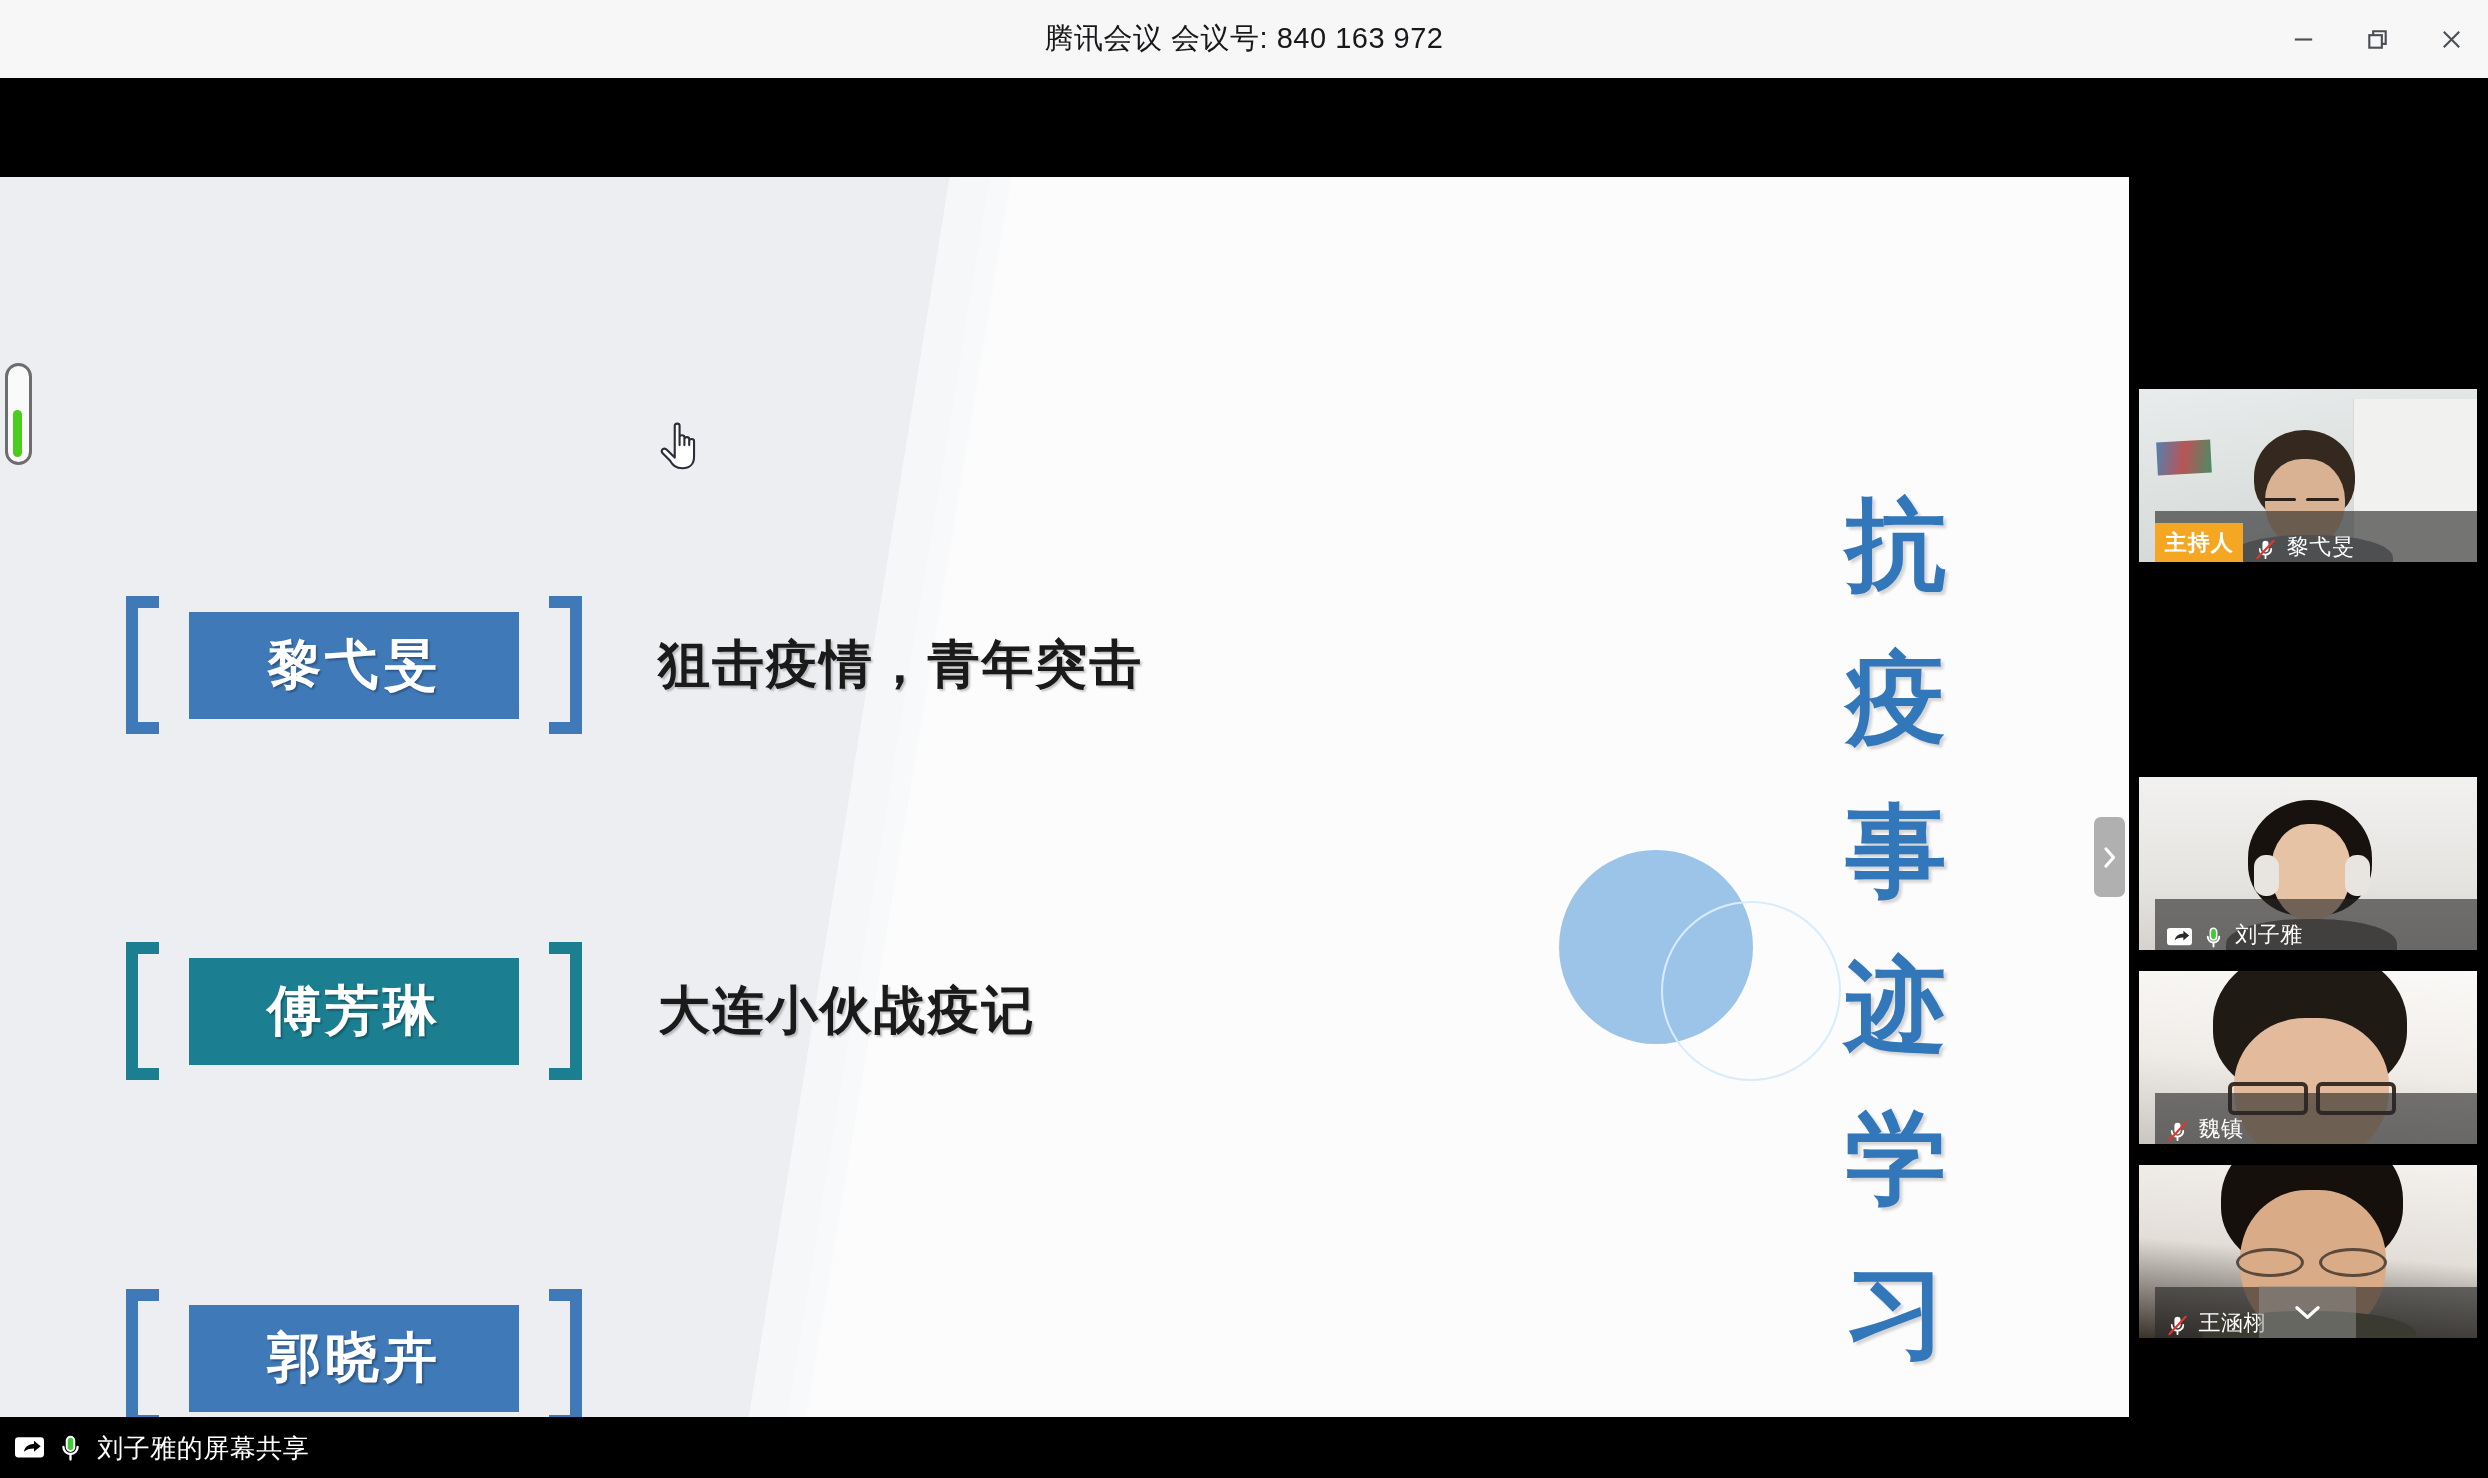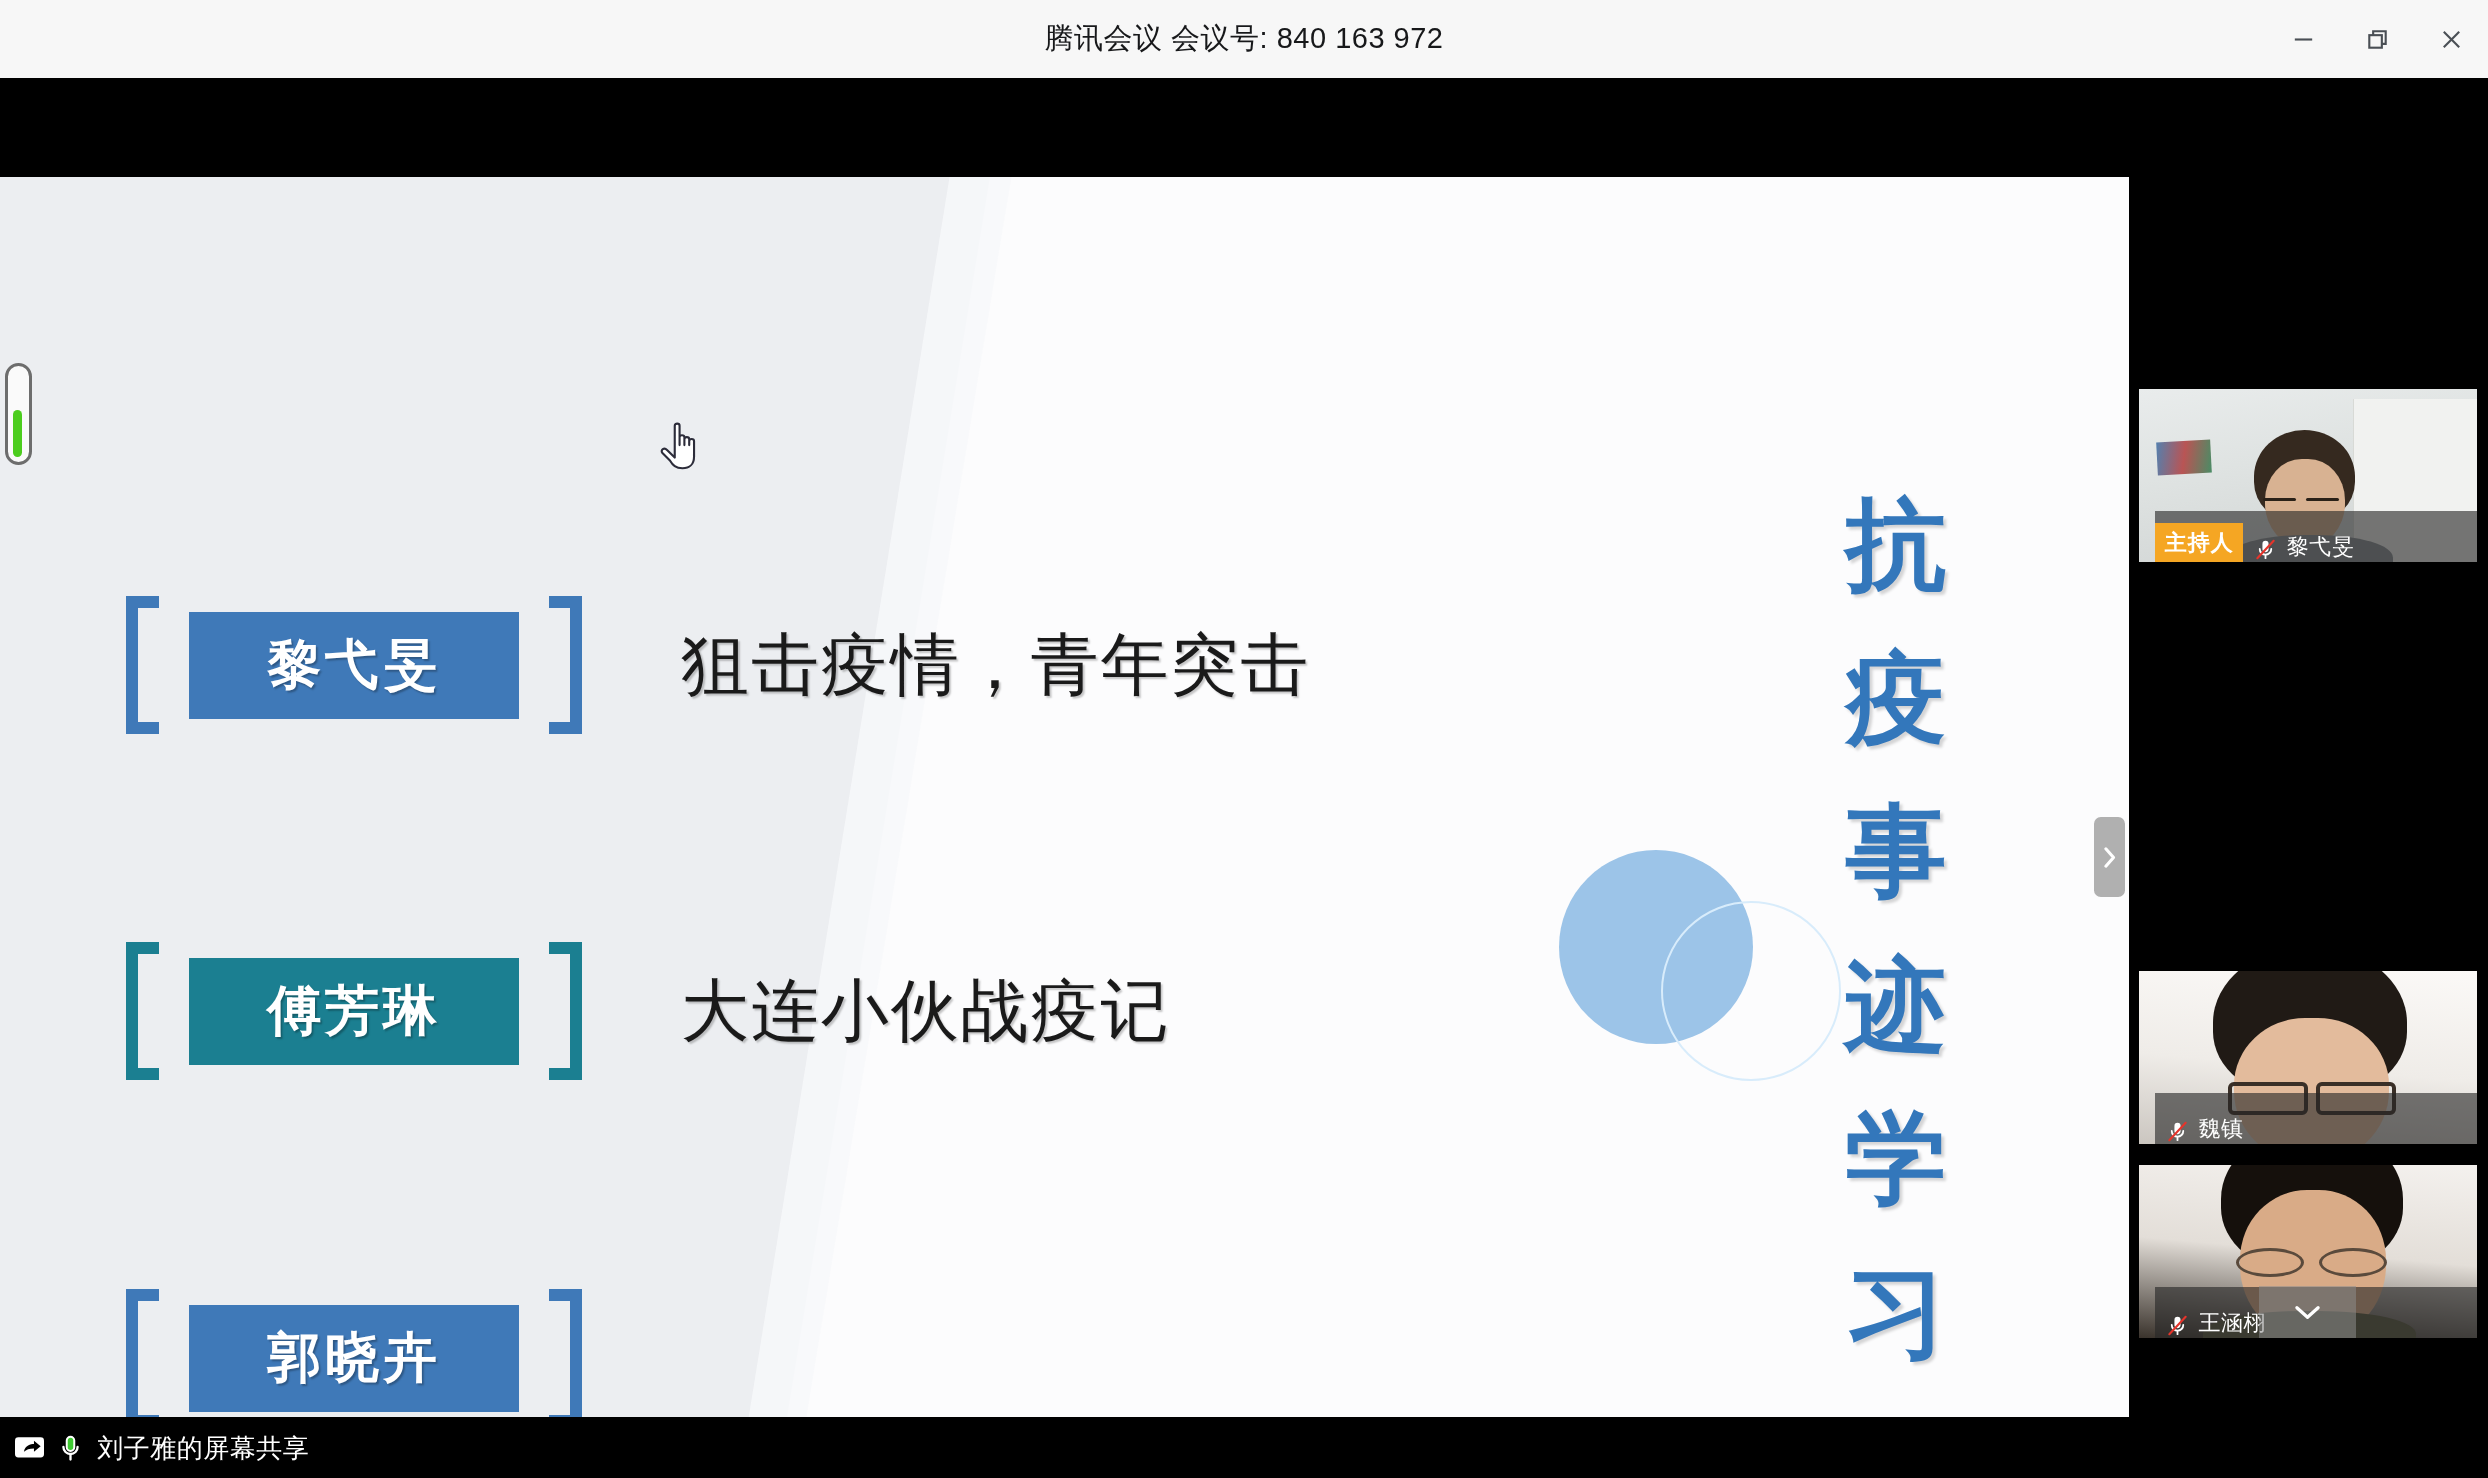--- a/index.html
+++ b/index.html
@@ -82,22 +82,22 @@
   }
   .name-bracket .brk.left{ left:0; border-left:12.6px solid currentColor; border-top:12.6px solid currentColor; border-bottom:12.6px solid currentColor; }
   .name-bracket .brk.right{ right:0; border-right:12.6px solid currentColor; border-top:12.6px solid currentColor; border-bottom:12.6px solid currentColor; }
   .name-chip{
     width:330px; height:107px;
     display:flex; align-items:center; justify-content:center;
     color:#fff; font-size:54px; font-weight:bold; letter-spacing:3.9px;
     text-shadow:1.9px 1.9px 1.9px rgba(0,0,0,.28);
   }
   .row-title{
-    margin-left:99px;
-    font-size:68px; font-weight:normal; color:#1a1a1a;
+    margin-left:76px;
+    font-size:52px; font-weight:bold; color:#1a1a1a;
     letter-spacing:1.9px; white-space:nowrap;
     text-shadow:1.9px 1.9px 1.9px rgba(0,0,0,.22);
   }
 
   
   #slide-vtitle{
     position:absolute; left:1832px; top:291px;
     width:128px;
     display:flex; flex-direction:column; align-items:center;
     font-size:101px; font-weight:bold; color:#3377bb;
@@ -301,20 +301,44 @@
             <path d="M7 12.4 a6 6 0 0 0 12 0" fill="none" stroke="#ffffff" stroke-width="1.9" stroke-linecap="round"></path>
             <line x1="13" y1="18.6" x2="13" y2="22" stroke="#ffffff" stroke-width="1.9" stroke-linecap="round"></line>
             <line x1="4.5" y1="22" x2="21.5" y2="4" stroke="#e5342b" stroke-width="2.2" stroke-linecap="round"></line>
           </svg>
         </div>
         <div class="tile-name">黎弋旻</div>
       </div>
     </div>
 
 
+    <div class="tile" style="top:388px">
+      <div class="cam cam-c">
+        <div class="head" style="left:109px;top:23px;width:124px;height:116px;background:#17120e"></div>
+        <div class="face" style="left:132px;top:47px;width:80px;height:97px;background:#e7c3a6"></div>
+        <div style="position:absolute;left:115px;top:78px;width:25px;height:41px;border-radius:11.6px;background:#e8e4df;"></div>
+        <div style="position:absolute;left:206px;top:78px;width:25px;height:41px;border-radius:11.6px;background:#e8e4df;"></div>
+        <div class="torso" style="left:87px;top:142px;width:171px;height:54px;background:#6e6a66;"></div>
+      </div>
+      <div class="tile-bar">
+        <div class="tile-icons">
+          <svg width="29" height="25" viewBox="0 0 30 26">
+            <rect x="2" y="3" width="26" height="18" rx="3" fill="#ffffff"></rect>
+            <path d="M10 16 c1-6 6-7 9-7 l0-3 6 5 -6 5 0-3 c-4 0-7 1-9 3z" fill="#2b2b2b"></path>
+          </svg>
+          <svg width="25" height="25" viewBox="0 0 26 26">
+            <path d="M13 3.4 a3.3 3.3 0 0 1 3.3 3.3 v5.6 a3.3 3.3 0 0 1 -6.6 0 V6.7 A3.3 3.3 0 0 1 13 3.4z" fill="#3fcb32"></path>
+            <path d="M7 12.2 a6 6 0 0 0 12 0" fill="none" stroke="#ffffff" stroke-width="2" stroke-linecap="round"></path>
+            <line x1="13" y1="18.4" x2="13" y2="22.4" stroke="#ffffff" stroke-width="2" stroke-linecap="round"></line>
+            <path d="M13 3.4 a3.3 3.3 0 0 1 3.3 3.3 v5.6 a3.3 3.3 0 0 1 -6.6 0 V6.7 A3.3 3.3 0 0 1 13 3.4z" fill="none" stroke="#ffffff" stroke-width="1.6"></path>
+          </svg>
+        </div>
+        <div class="tile-name">刘子雅</div>
+      </div>
+    </div>
 
     <div class="tile" style="top:582px">
       <div class="cam cam-d">
         <div class="head" style="left:74px;top:-25px;width:194px;height:153px;background:#201a15"></div>
         <div class="face" style="left:95px;top:47px;width:155px;height:146px;background:#e3bb9c"></div>
         <div style="position:absolute;left:89px;top:111px;width:80px;height:33px;border:4.9px solid #3a2f27;border-radius:5.8px;"></div>
         <div style="position:absolute;left:177px;top:111px;width:80px;height:33px;border:4.9px solid #3a2f27;border-radius:5.8px;"></div>
       </div>
       <div class="tile-bar">
         <div class="tile-icons">

